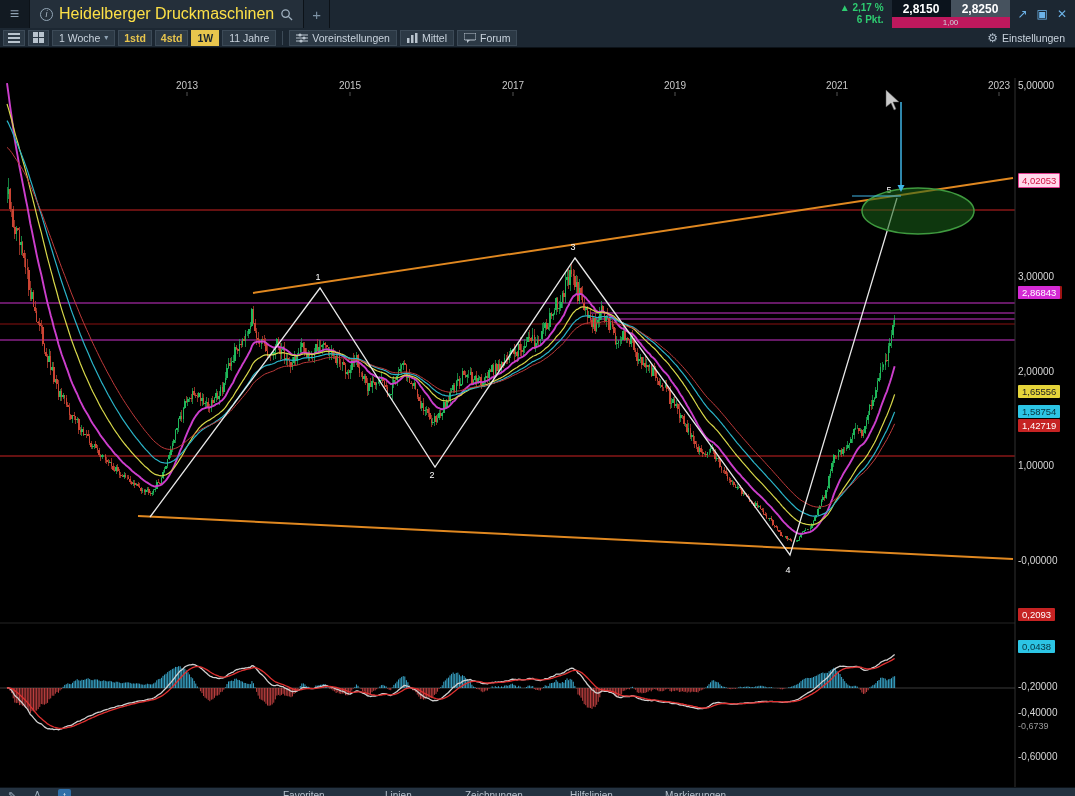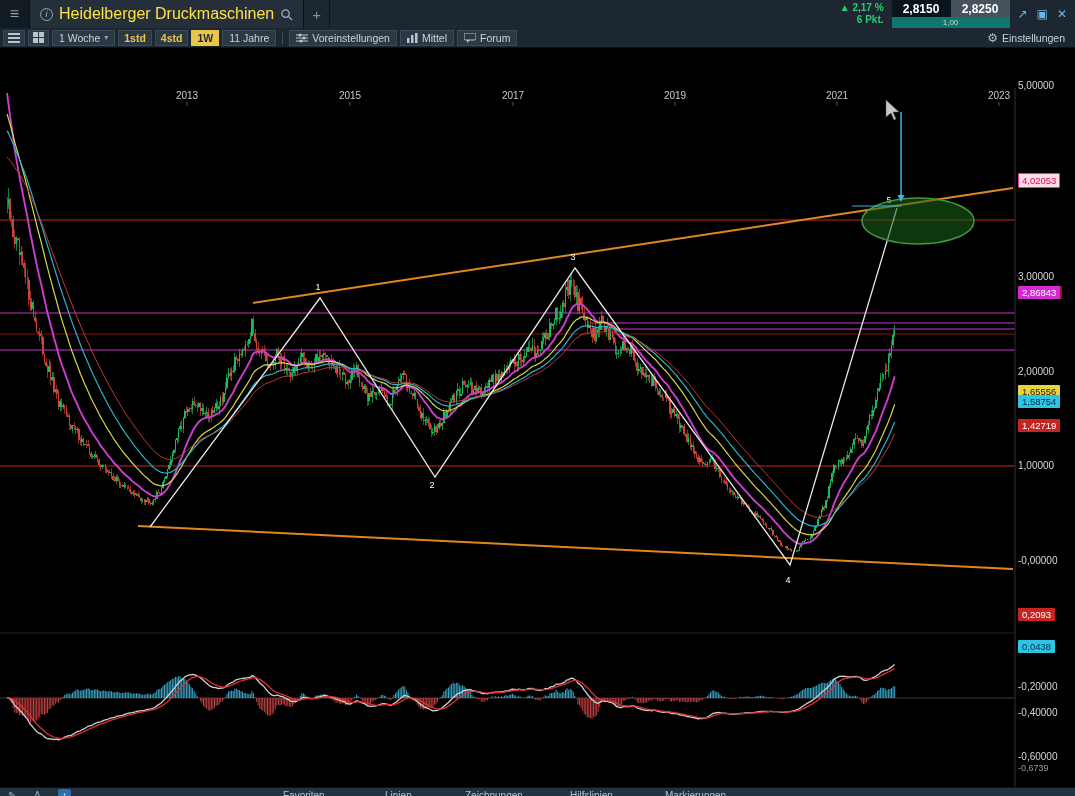--- a/index.html
+++ b/index.html
@@ -13,21 +13,21 @@
   .tab{display:flex;align-items:center;gap:6px;padding:0 10px;background:#242f3a;border-right:1px solid #0c1218}
   .ttl{font-size:16px;color:#fde047;white-space:nowrap}
   .info-ic{width:13px;height:13px;border:1px solid #93a6b6;border-radius:50%;font-size:9px;font-style:italic;display:inline-flex;align-items:center;justify-content:center;color:#aebbc8;flex:none}
   .newtab{width:26px;display:flex;align-items:center;justify-content:center;font-size:15px;color:#7e93a5;border-right:1px solid #0c1218;cursor:pointer}
   .grow{flex:1}
   .chg{text-align:right;font-size:10px;font-weight:700;color:#2ecc71;line-height:12px;margin-right:8px;align-self:center;white-space:nowrap}
   .prices{display:flex;flex-direction:column;width:118px}
   .prow{display:flex;height:17px}
   .bid{flex:1;background:#0b131c;color:#fff;font-weight:700;font-size:12px;display:flex;align-items:center;justify-content:center;cursor:pointer}
   .ask{flex:1;background:#46525e;color:#fff;font-weight:700;font-size:12px;display:flex;align-items:center;justify-content:center;cursor:pointer}
-  .lot{height:11px;font-size:8px;color:#cdd6de;text-align:center;line-height:11px;background:#0f766e}
+  .lot{height:11px;font-size:8px;color:#cdd6de;text-align:center;line-height:11px;background:#be185d}
   .winicons{display:flex;align-items:center;gap:9px;padding:0 8px;color:#6db3e8;font-size:12px}
   .winicons span{cursor:pointer}
 
   
   .toolbar{position:absolute;top:28px;left:0;width:100%;height:20px;background:#1c2732;display:flex;align-items:center;gap:3px;padding:0 3px;z-index:10;border-bottom:1px solid #0c1218}
   .tbtn{display:inline-flex;align-items:center;gap:4px;height:16px;background:#2c3945;border:1px solid #3c4a57;border-radius:0;color:#c9d3dd;font-size:10.5px;padding:0 6px;font-family:inherit;cursor:pointer;white-space:nowrap}
   .tbtn svg{flex:none}
   .tbtn.icon{padding:0 4px}
   .tbtn.tf{color:#e8c54d;font-weight:700;padding:0 5px}
   .tbtn.tf.active{background:#e8c54d;border-color:#e8c54d;color:#1c2732}
@@ -46,21 +46,21 @@
   .pl.cyan{background:#2cc5e5;color:#06333f;padding:0 4px;font-size:9.5px}
   .pl.red{background:#c62323;color:#fff;padding:0 4px;font-size:9.5px}
   .pl.dim{color:#9a9a9a;font-size:9px}
 
   
   .statusbar{position:absolute;left:0;bottom:0;width:100%;height:9px;background:#243240;z-index:10;overflow:hidden;border-top:1px solid #0c1218}
   .sbi{position:absolute;top:1px;font-size:10px;color:#9fb0bf;line-height:13px}
   .sbi.active{background:#2f6fa8;color:#fff;padding:0 4px;border-radius:2px}
   .sb-item{position:absolute;top:1px;font-size:10px;color:#b6c2cd;line-height:13px;cursor:pointer}
 
-  .chart{position:absolute;left:0;top:40px;width:1016px;height:740px;z-index:1}
+  .chart{position:absolute;left:0;top:30px;width:1016px;height:740px;z-index:1}
 </style>
 </head>
 <body>
 
 <div class="chart">
   <svg id="chart-svg" width="1075" height="796">
       <rect x="0" y="48" width="1075" height="740" fill="#000"></rect>
       <text x="187" y="59" fill="#c9c9c9" font-size="10" text-anchor="middle" font-family="&quot;Liberation Sans&quot;,sans-serif">2013</text>
       <line x1="187" y1="62" x2="187" y2="66" stroke="#555" stroke-width="1"></line>
       <text x="350" y="59" fill="#c9c9c9" font-size="10" text-anchor="middle" font-family="&quot;Liberation Sans&quot;,sans-serif">2015</text>
@@ -1825,30 +1825,30 @@
 </div>
 
 <div id="price-axis">
     <div class="pl plain" style="top: 31px;">5,00000</div>
     <div class="pl alert" style="top: 125px;">4,02053</div>
     <div class="pl plain" style="top: 222px;">3,00000</div>
     <div class="pl last" style="top: 238px;">2,82000</div>
     <div class="pl magenta" style="top: 238px;">2,86843</div>
     <div class="pl plain" style="top: 317px;">2,00000</div>
     <div class="pl yellow" style="top: 337px;">1,65556</div>
-    <div class="pl cyan" style="top: 347px;">1,58754</div>
+    <div class="pl cyan" style="top: 357px;">1,58754</div>
     <div class="pl red" style="top: 371px;">1,42719</div>
     <div class="pl plain" style="top: 411px;">1,00000</div>
     <div class="pl plain" style="top: 506px;">-0,00000</div>
     <div class="pl red" style="top: 560px;">0,2093</div>
     <div class="pl cyan" style="top: 592px;">0,0438</div>
     <div class="pl plain" style="top: 632px;">-0,20000</div>
     <div class="pl plain" style="top: 658px;">-0,40000</div>
     <div class="pl plain" style="top: 702px;">-0,60000</div>
-    <div class="pl dim" style="top: 714px;">-0,6739</div>
+    <div class="pl dim" style="top: 672px;">-0,6739</div>
   </div>
 
 <div class="topbar">
   <div class="menu-btn">
     <span>≡</span>
   </div>
   <div class="tab">
     <span class="info-ic">i</span>
     <span class="ttl">Heidelberger Druckmaschinen</span>
     <svg viewBox="0 0 14 14" width="13" height="13">

